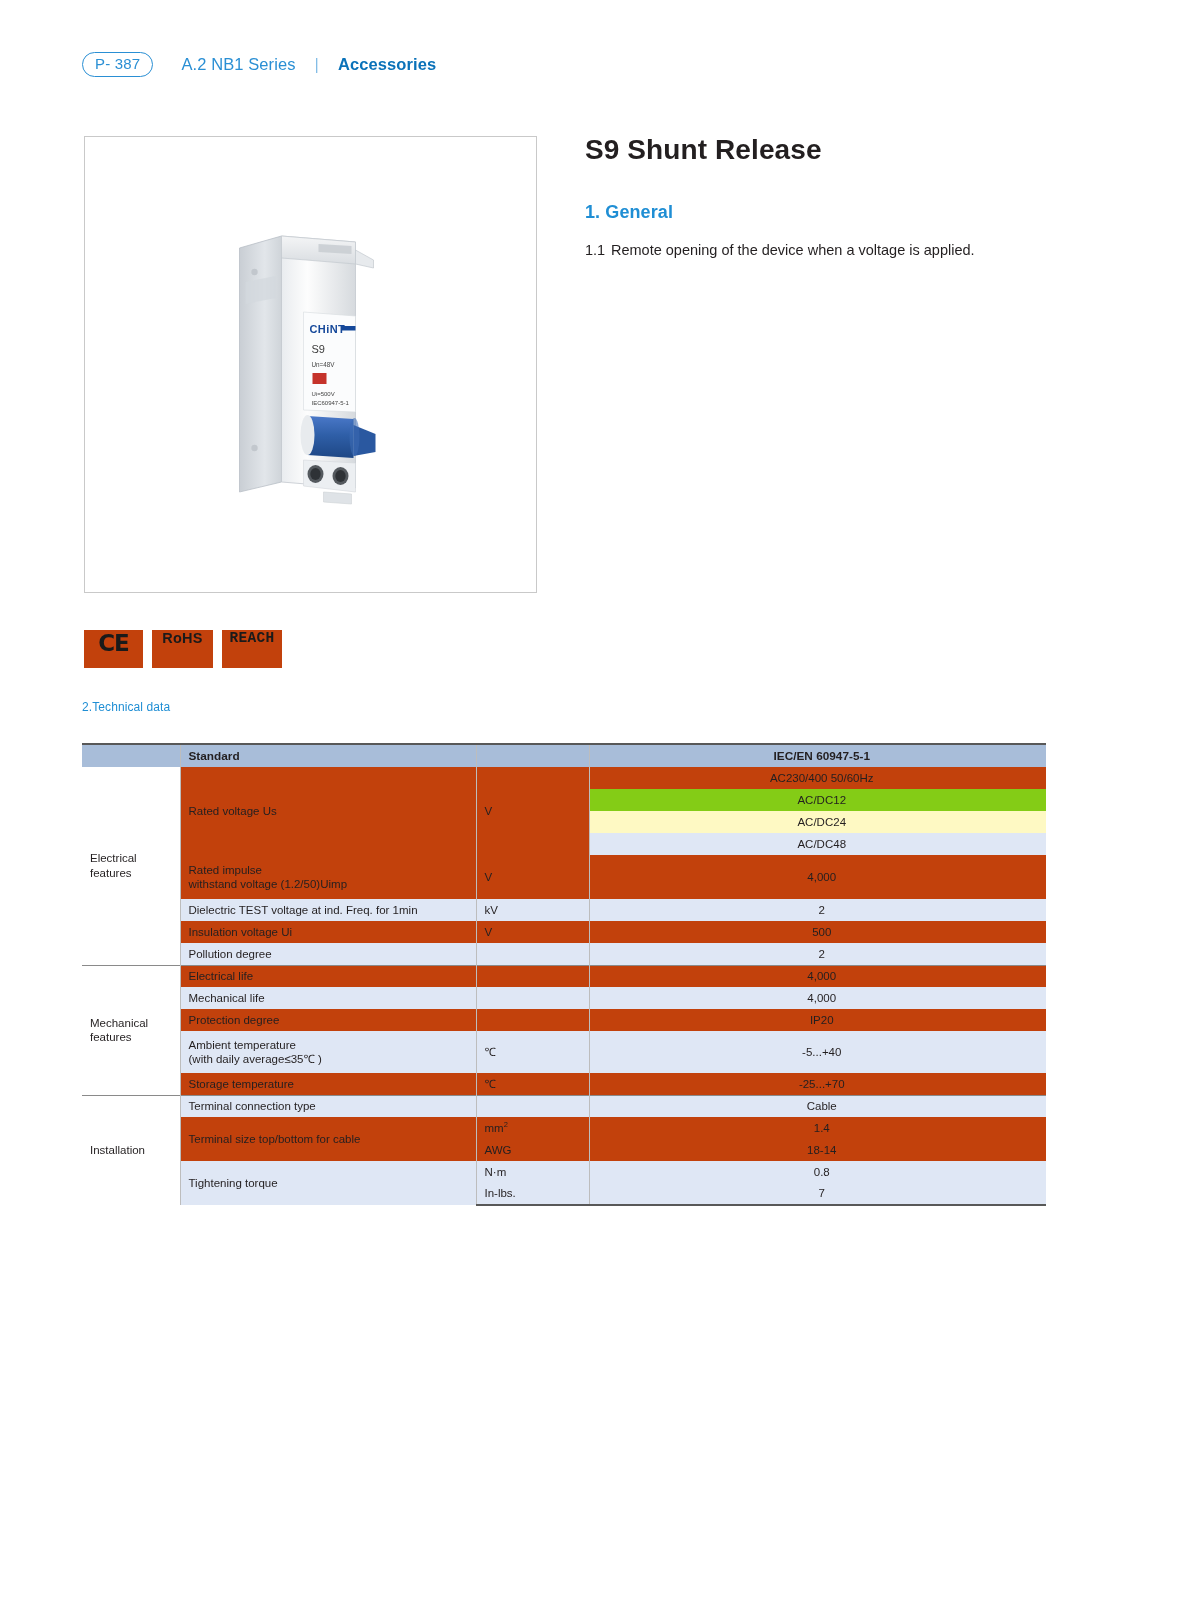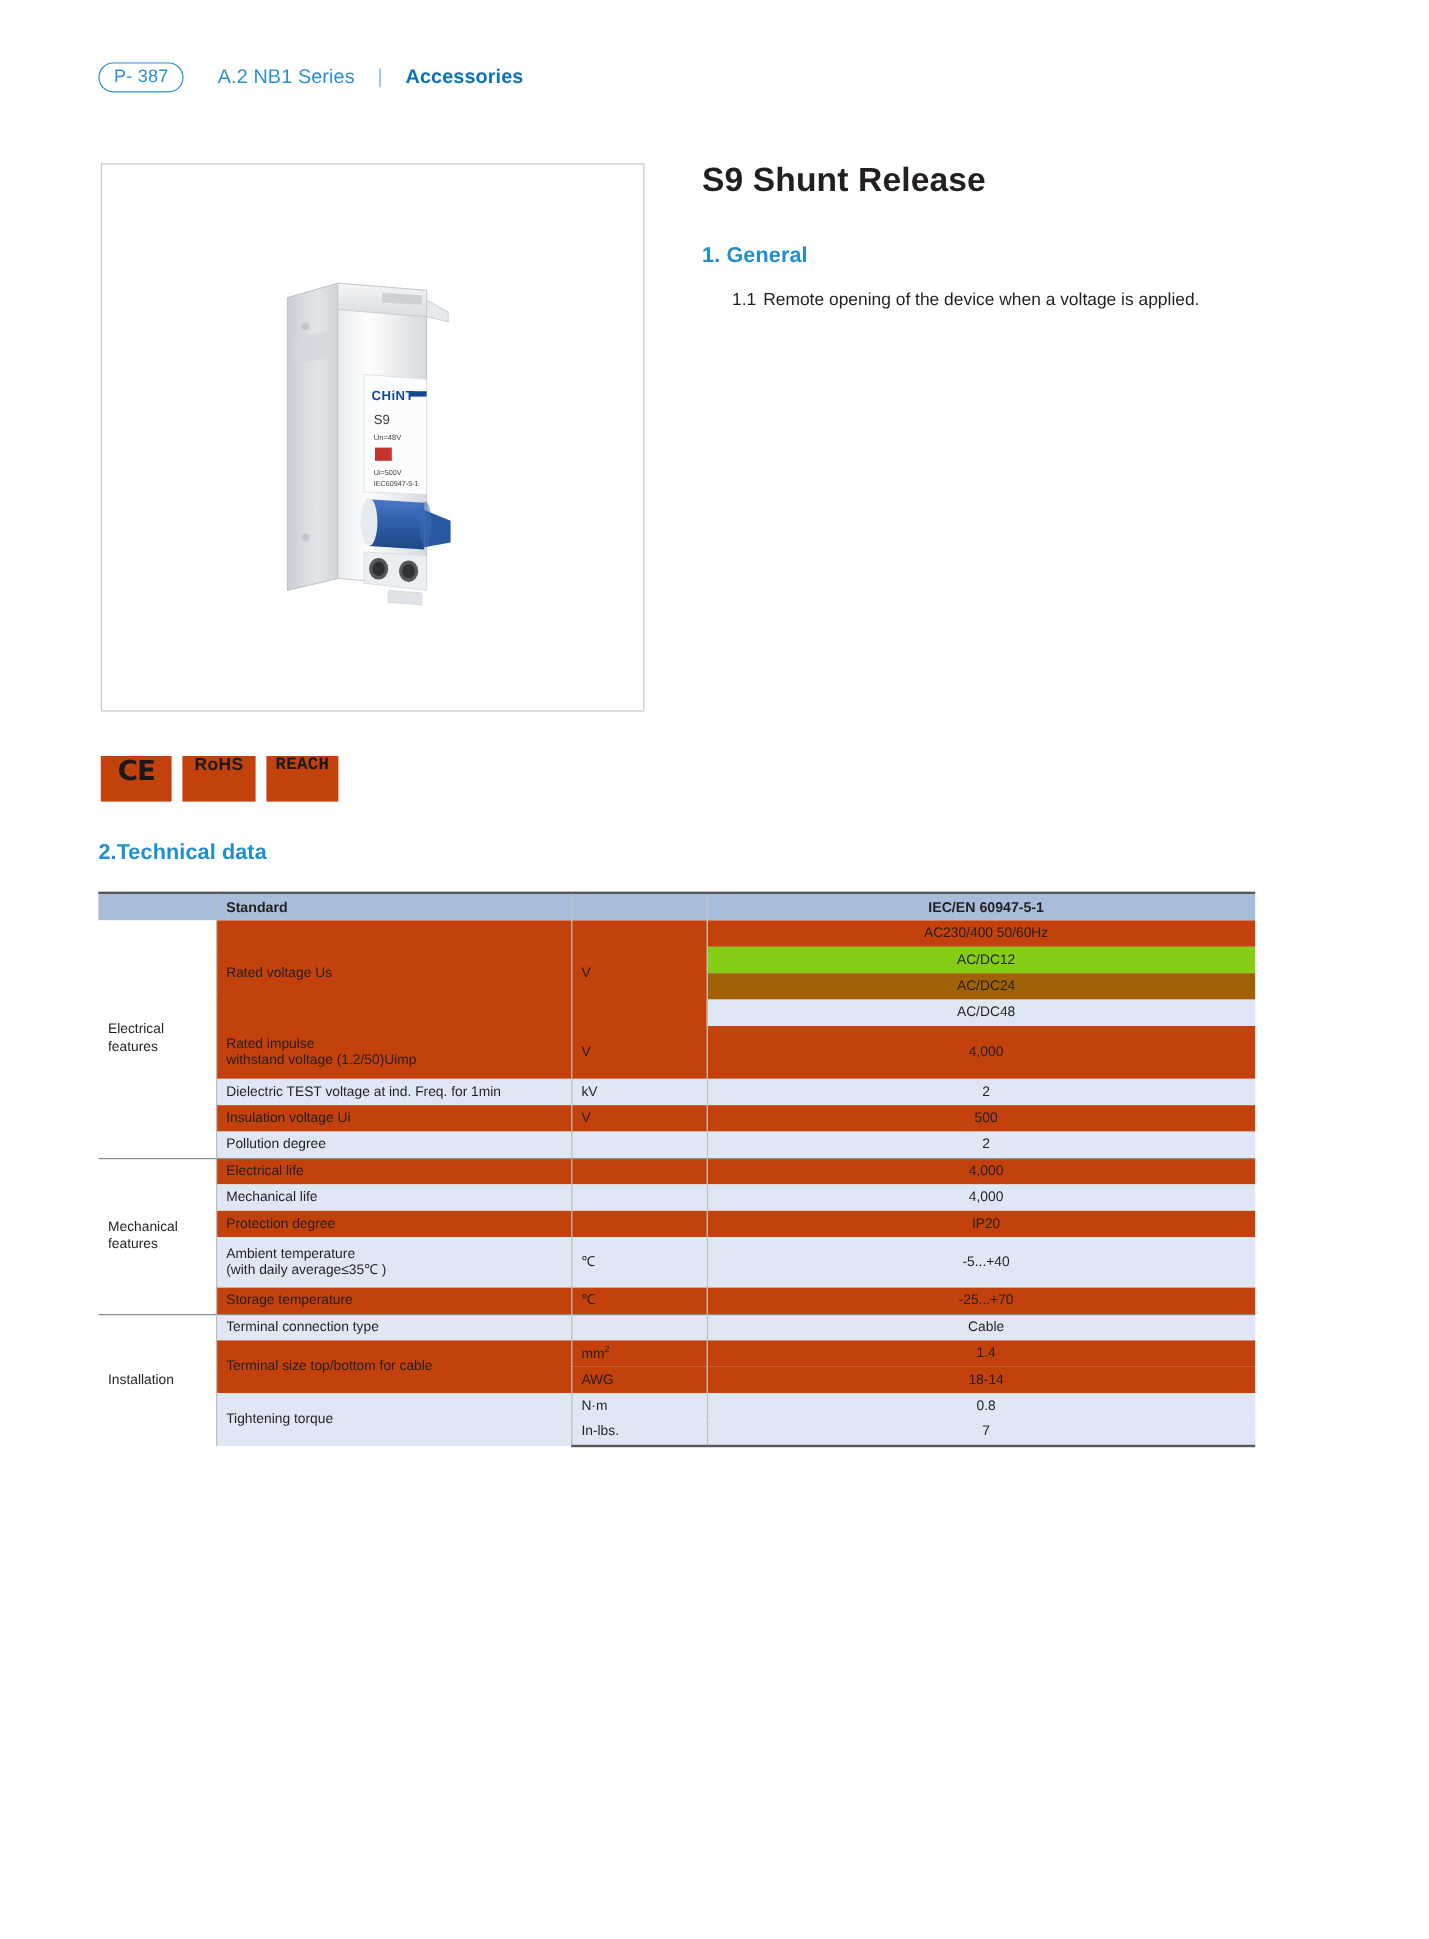--- a/index.html
+++ b/index.html
@@ -80,21 +80,20 @@
     font-size: 18px;
     font-weight: bold;
     color: #1f8ed4;
     letter-spacing: 0.1px;
   }
   .general-list {
     position: absolute;
     left: 585px;
     top: 240px;
     width: 420px;
-    margin-left: 25px;
   }
   .g-item {
     display: flex;
     font-size: 14.5px;
     line-height: 1.45;
     color: #231f20;
     margin-bottom: 9px;
   }
   .g-num { width: 26px; flex: none; }
   .g-txt { flex: 1; }
@@ -126,22 +125,22 @@
     font-weight: bold;
     letter-spacing: -1px;
     font-family: "DejaVu Sans", sans-serif;
   }
 
   
   .sec-tech {
     position: absolute;
     left: 82px;
     top: 700px;
-    font-size: 18px;
-    font-weight: bold;
+    font-size: 12px;
+    font-weight: normal;
     color: #1f8ed4;
     letter-spacing: 0.1px;
   }
 
   table.tech {
     position: absolute;
     left: 82px;
     top: 743px;
     width: 964px;
     border-collapse: collapse;
@@ -302,21 +301,21 @@
         <div>features</div>
       </td>
       <td class="c-param vline-param" rowspan="4">Rated voltage Us</td>
       <td class="c-unit vline-unit" rowspan="4">V</td>
       <td class="c-val vline-val rule">AC230/400 50/60Hz</td>
     </tr>
     <tr>
       <td class="c-val vline-val rule" style="background:#84cc16">AC/DC12</td>
     </tr>
     <tr>
-      <td class="c-val vline-val rule" style="background:#a16207">AC/DC24</td>
+      <td class="c-val vline-val rule" style="background:#fef9c3">AC/DC24</td>
     </tr>
     <tr>
       <td class="c-val vline-val rule" style="background:#dfe7f5">AC/DC48</td>
     </tr>
 
     <tr class="plain rule">
       <td class="c-param vline-param two-line" style="height:44px">
         <div>Rated impulse</div>
         <div>withstand voltage (1.2/50)Uimp</div>
       </td>

